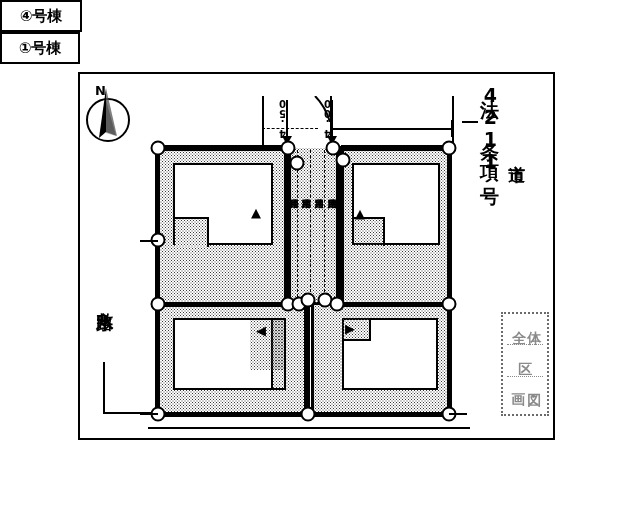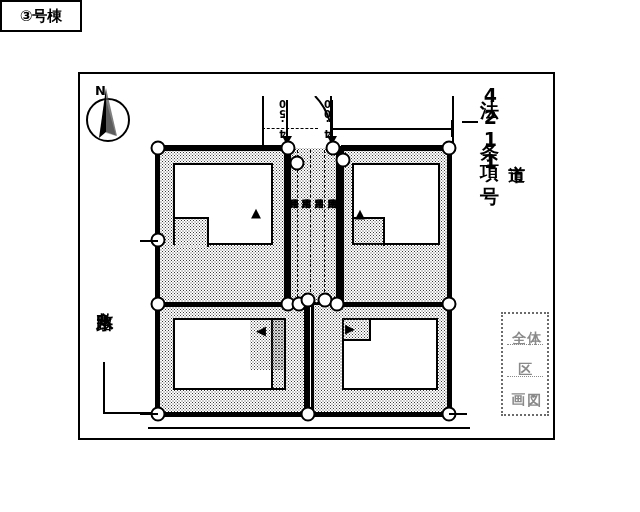--- a/index.html
+++ b/index.html
@@ -155,41 +155,44 @@
   <div class="thin" style="left:103px;top:412px;width:68px;height:2px;"></div>
 
   <div class="lot abs" style="left:155px;top:145px;width:132px;height:160px;"></div>
   <div class="abs bldg" style="left:173px;top:163px;width:100px;height:82px;"></div>
   <div class="abs bldg-notch" style="left:175px;top:218px;width:34px;height:29px;border-right:2px solid #000;border-bottom:none;"></div>
   <div class="abs" style="left:174px;top:219px;width:33px;height:28px;background:
        radial-gradient(#3a3a3a 0.7px, transparent 0.8px) 0 0/3px 3px,
        radial-gradient(#3a3a3a 0.7px, transparent 0.8px) 1.5px 1.5px/3px 3px;"></div>
   <div class="abs" style="left:207px;top:218px;width:2px;height:29px;background:#000;"></div>
   <div class="abs" style="left:174px;top:217px;width:35px;height:2px;background:#000;"></div>
+  <div class="plate" style="left:183px;top:178px;width:72px;height:24px;">
+    <span>④号棟</span>
+  </div>
   <div class="arrow" style="left:251px;top:206px;">▲</div>
 
   <div class="lot abs" style="left:341px;top:145px;width:110px;height:160px;"></div>
   <div class="abs bldg" style="left:352px;top:163px;width:88px;height:82px;"></div>
   <div class="abs" style="left:354px;top:219px;width:30px;height:26px;background:
        radial-gradient(#3a3a3a 0.7px, transparent 0.8px) 0 0/3px 3px,
        radial-gradient(#3a3a3a 0.7px, transparent 0.8px) 1.5px 1.5px/3px 3px;"></div>
   <div class="abs" style="left:383px;top:218px;width:2px;height:28px;background:#000;"></div>
   <div class="abs" style="left:353px;top:217px;width:32px;height:2px;background:#000;"></div>
+  <div class="plate" style="left:360px;top:177px;width:70px;height:24px;">
+    <span>①号棟</span>
+  </div>
   <div class="arrow" style="left:355px;top:207px;">▲</div>
 
   <div class="lot abs" style="left:155px;top:302px;width:152px;height:114px;"></div>
   <div class="abs bldg" style="left:173px;top:318px;width:100px;height:72px;"></div>
   <div class="abs" style="left:250px;top:318px;width:36px;height:52px;background:
        radial-gradient(#3a3a3a 0.7px, transparent 0.8px) 0 0/3px 3px,
        radial-gradient(#3a3a3a 0.7px, transparent 0.8px) 1.5px 1.5px/3px 3px;
        border-top:2px solid #000;border-right:2px solid #000;"></div>
   <div class="abs" style="left:250px;top:328px;width:36px;height:62px;border-right:2px solid #000;border-bottom:2px solid #000;"></div>
-  <div class="plate" style="left:187px;top:348px;width:72px;height:24px;">
-    <span>③号棟</span>
-  </div>
   <div class="arrow" style="left:256px;top:324px;">◀</div>
 
   <div class="lot abs" style="left:311px;top:302px;width:140px;height:114px;"></div>
   <div class="abs bldg" style="left:342px;top:318px;width:96px;height:72px;"></div>
   <div class="abs" style="left:342px;top:318px;width:28px;height:22px;background:
        radial-gradient(#3a3a3a 0.7px, transparent 0.8px) 0 0/3px 3px,
        radial-gradient(#3a3a3a 0.7px, transparent 0.8px) 1.5px 1.5px/3px 3px;"></div>
   <div class="abs" style="left:369px;top:318px;width:2px;height:23px;background:#000;"></div>
   <div class="abs" style="left:342px;top:339px;width:29px;height:2px;background:#000;"></div>
   <div class="arrow" style="left:345px;top:322px;">▶</div>

